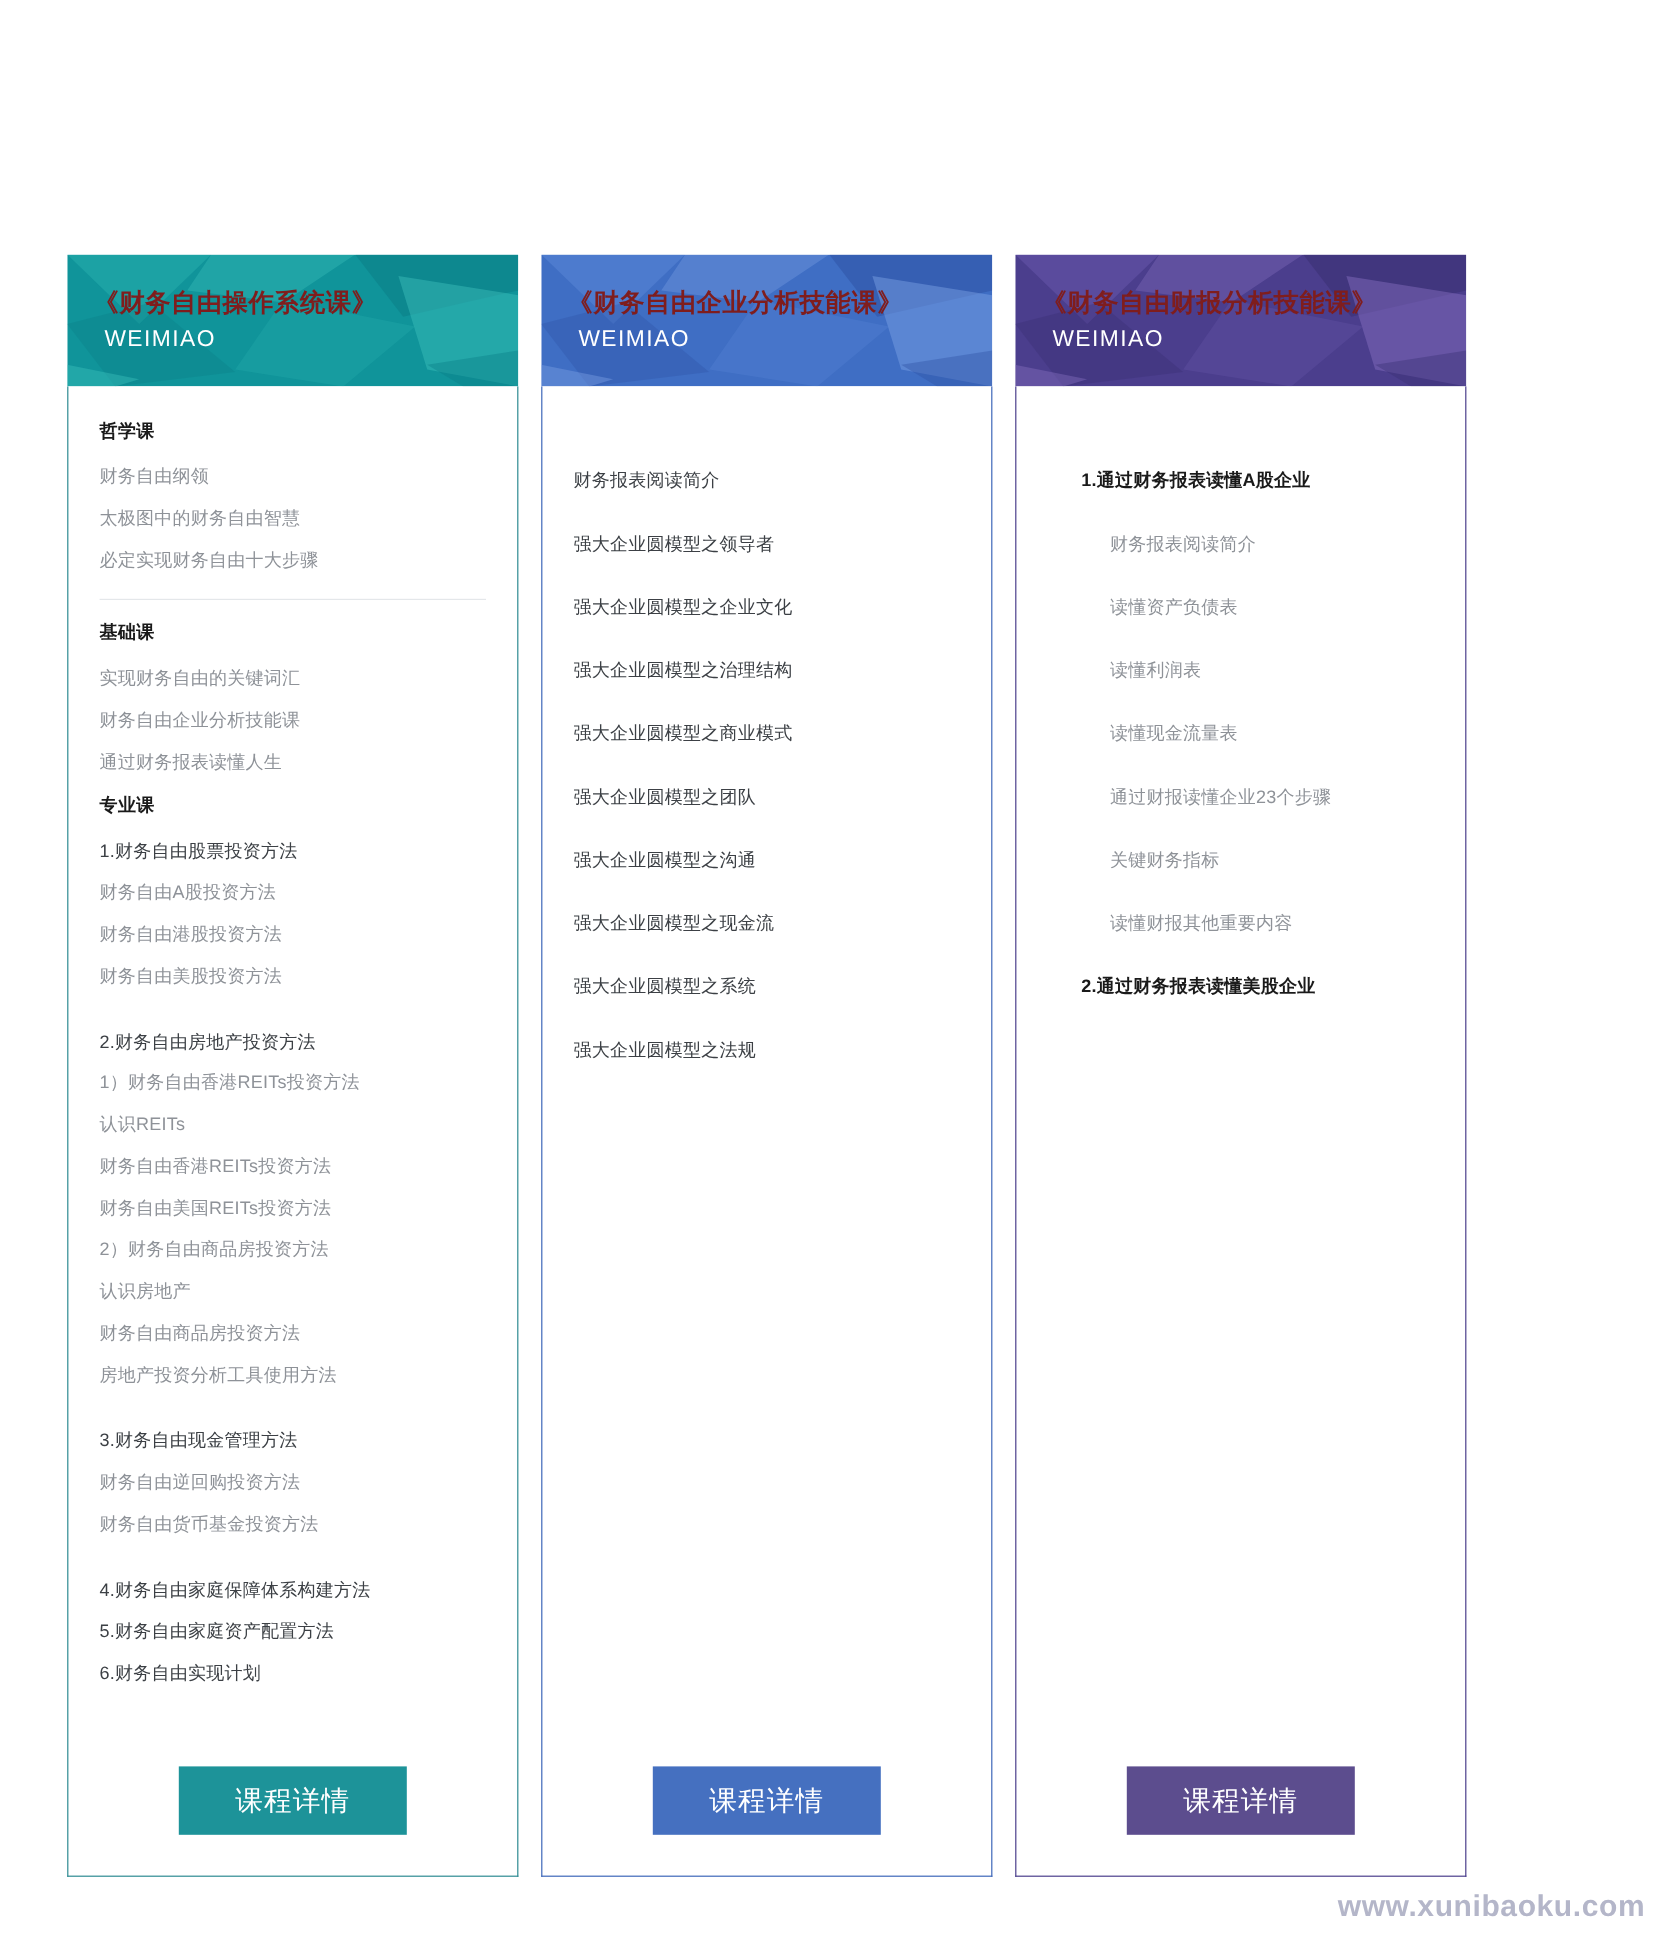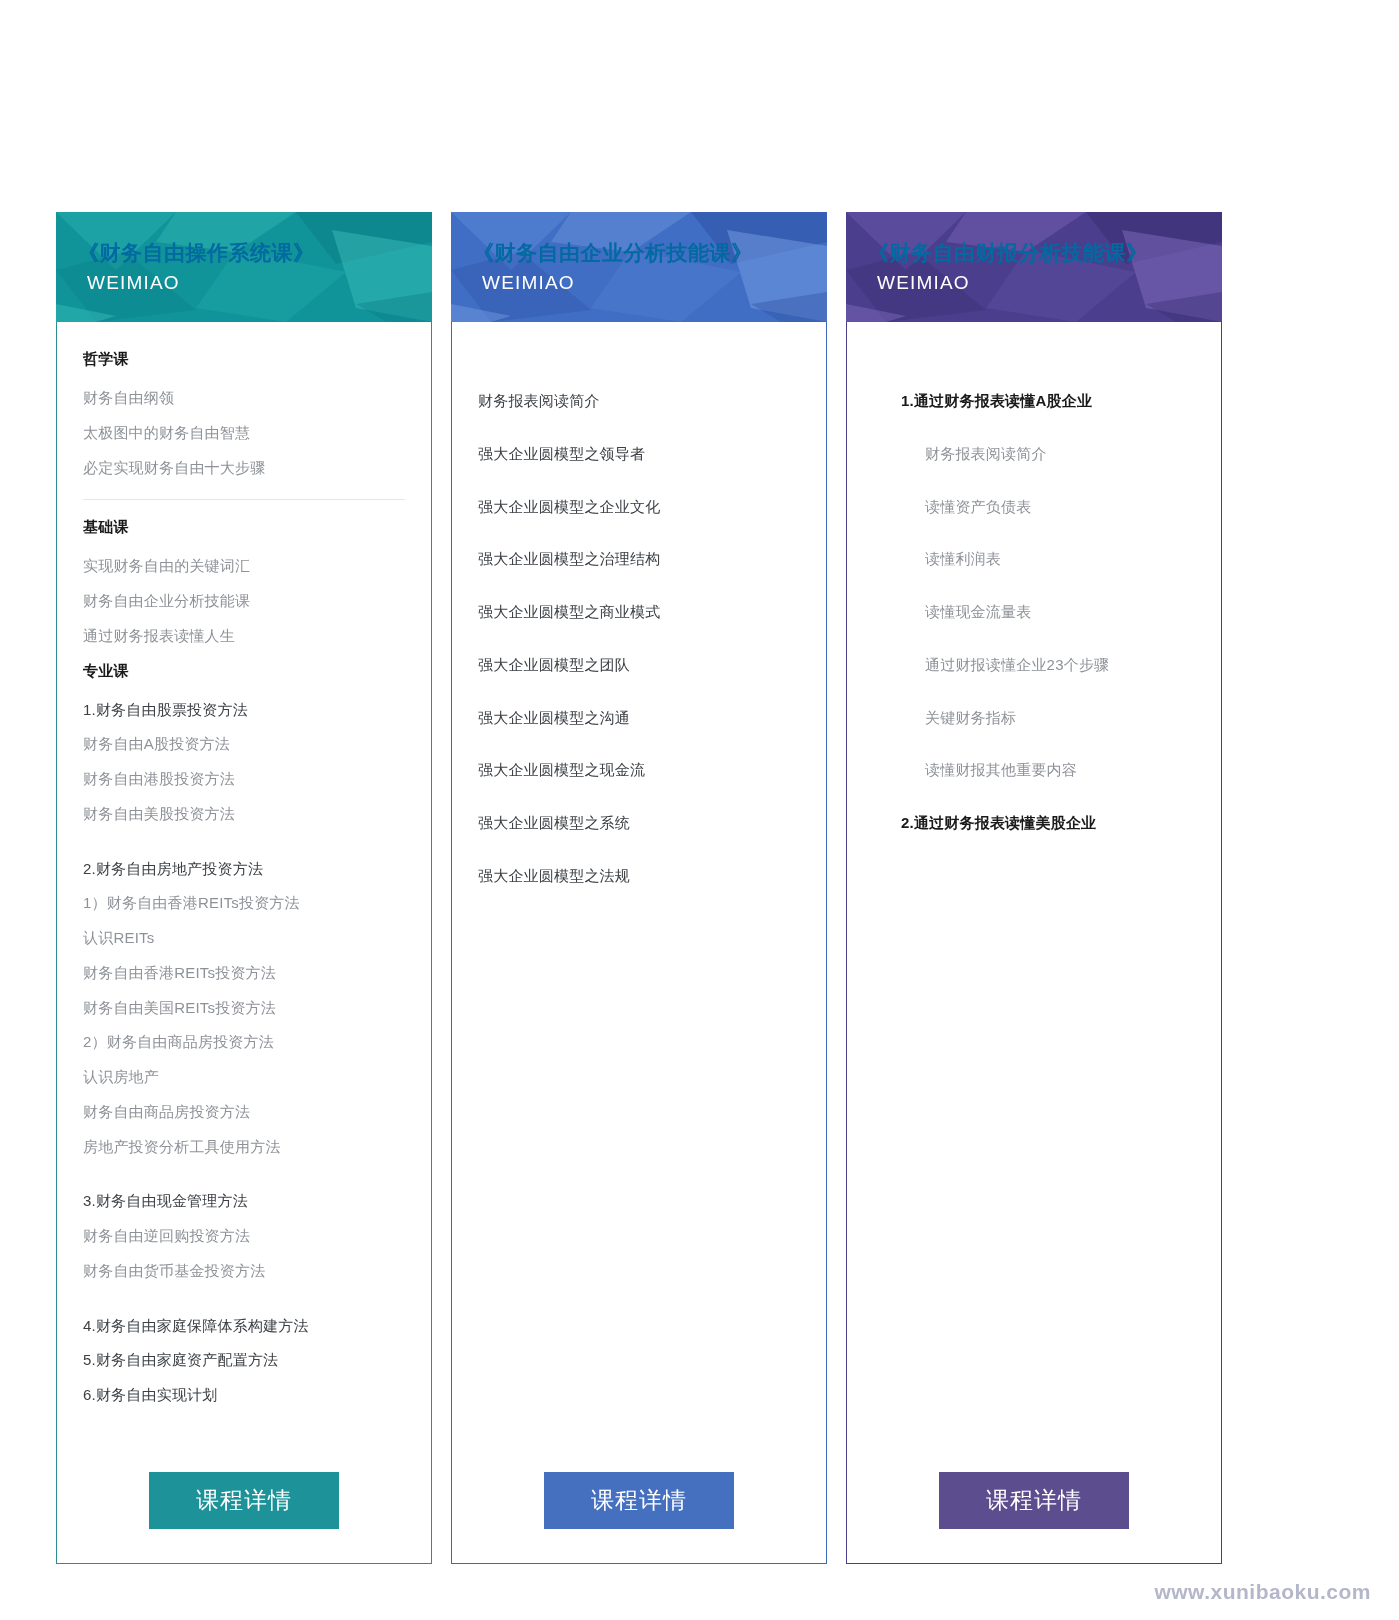--- a/index.html
+++ b/index.html
@@ -62,21 +62,21 @@
     height: 110px;
     position: relative;
     overflow: hidden;
     padding: 26px 0 0 22px;
   }
   .card-head .poly { position: absolute; inset: 0; }
   .card-head .head-txt { position: relative; z-index: 2; }
   .card-title {
     font-size: 21px;
     font-weight: bold;
-    color: #0369a1;
+    color: #7f1d1d;
     letter-spacing: 0.5px;
     line-height: 1.4;
   }
   .card-brand {
     font-size: 19px;
     color: #ffffff;
     letter-spacing: 1.2px;
     margin-top: 5px;
     padding-left: 9px;
   }
@@ -128,21 +128,21 @@
     border: none;
     cursor: pointer;
     letter-spacing: 1px;
   }
   .card.c2 .btn { background: #4570c0; }
   .card.c3 .btn { background: #5c4d8e; }
 
   .watermark {
     position: absolute;
     right: 28px; bottom: 16px;
-    font-size: 21px;
+    font-size: 25px;
     font-weight: bold;
     color: #b4b6c9;
     letter-spacing: 0.5px;
   }
 </style>
 </head>
 <body>
 
 <div class="page">
 

